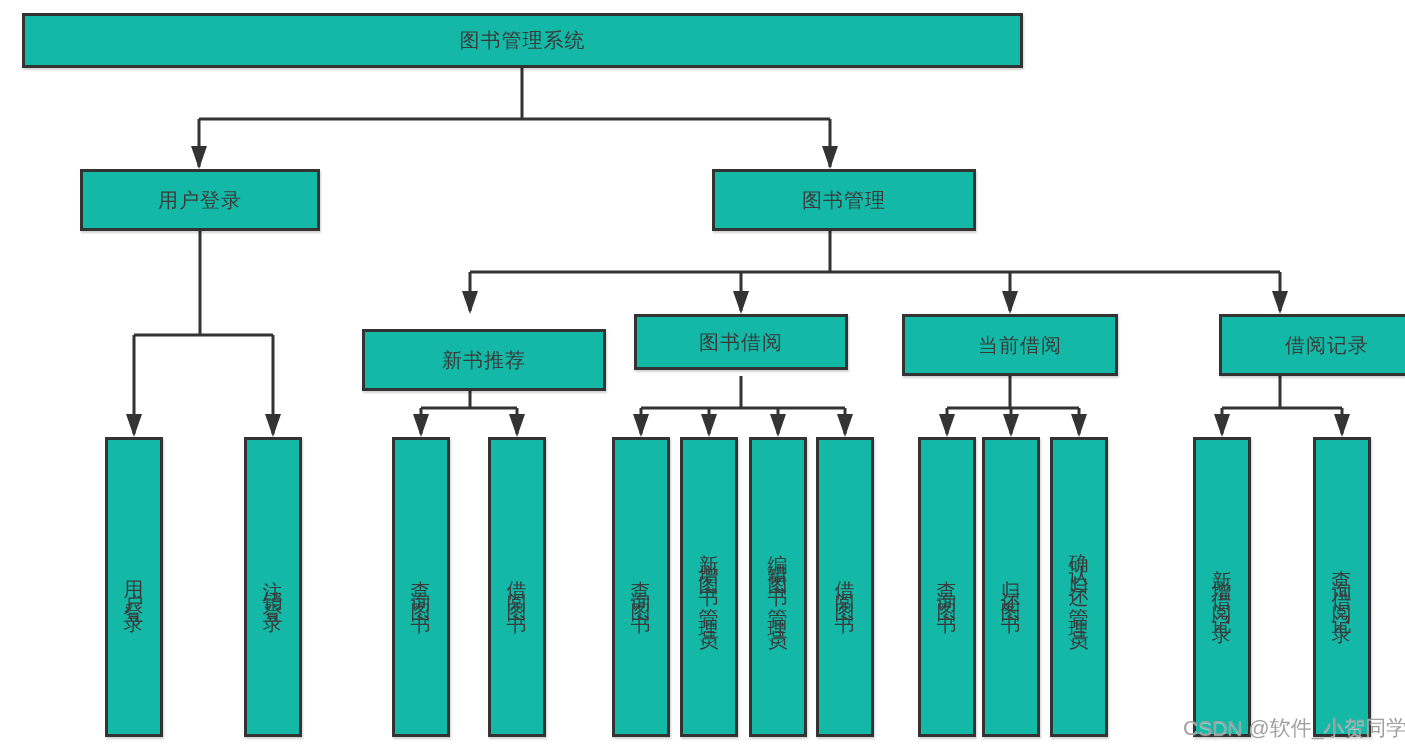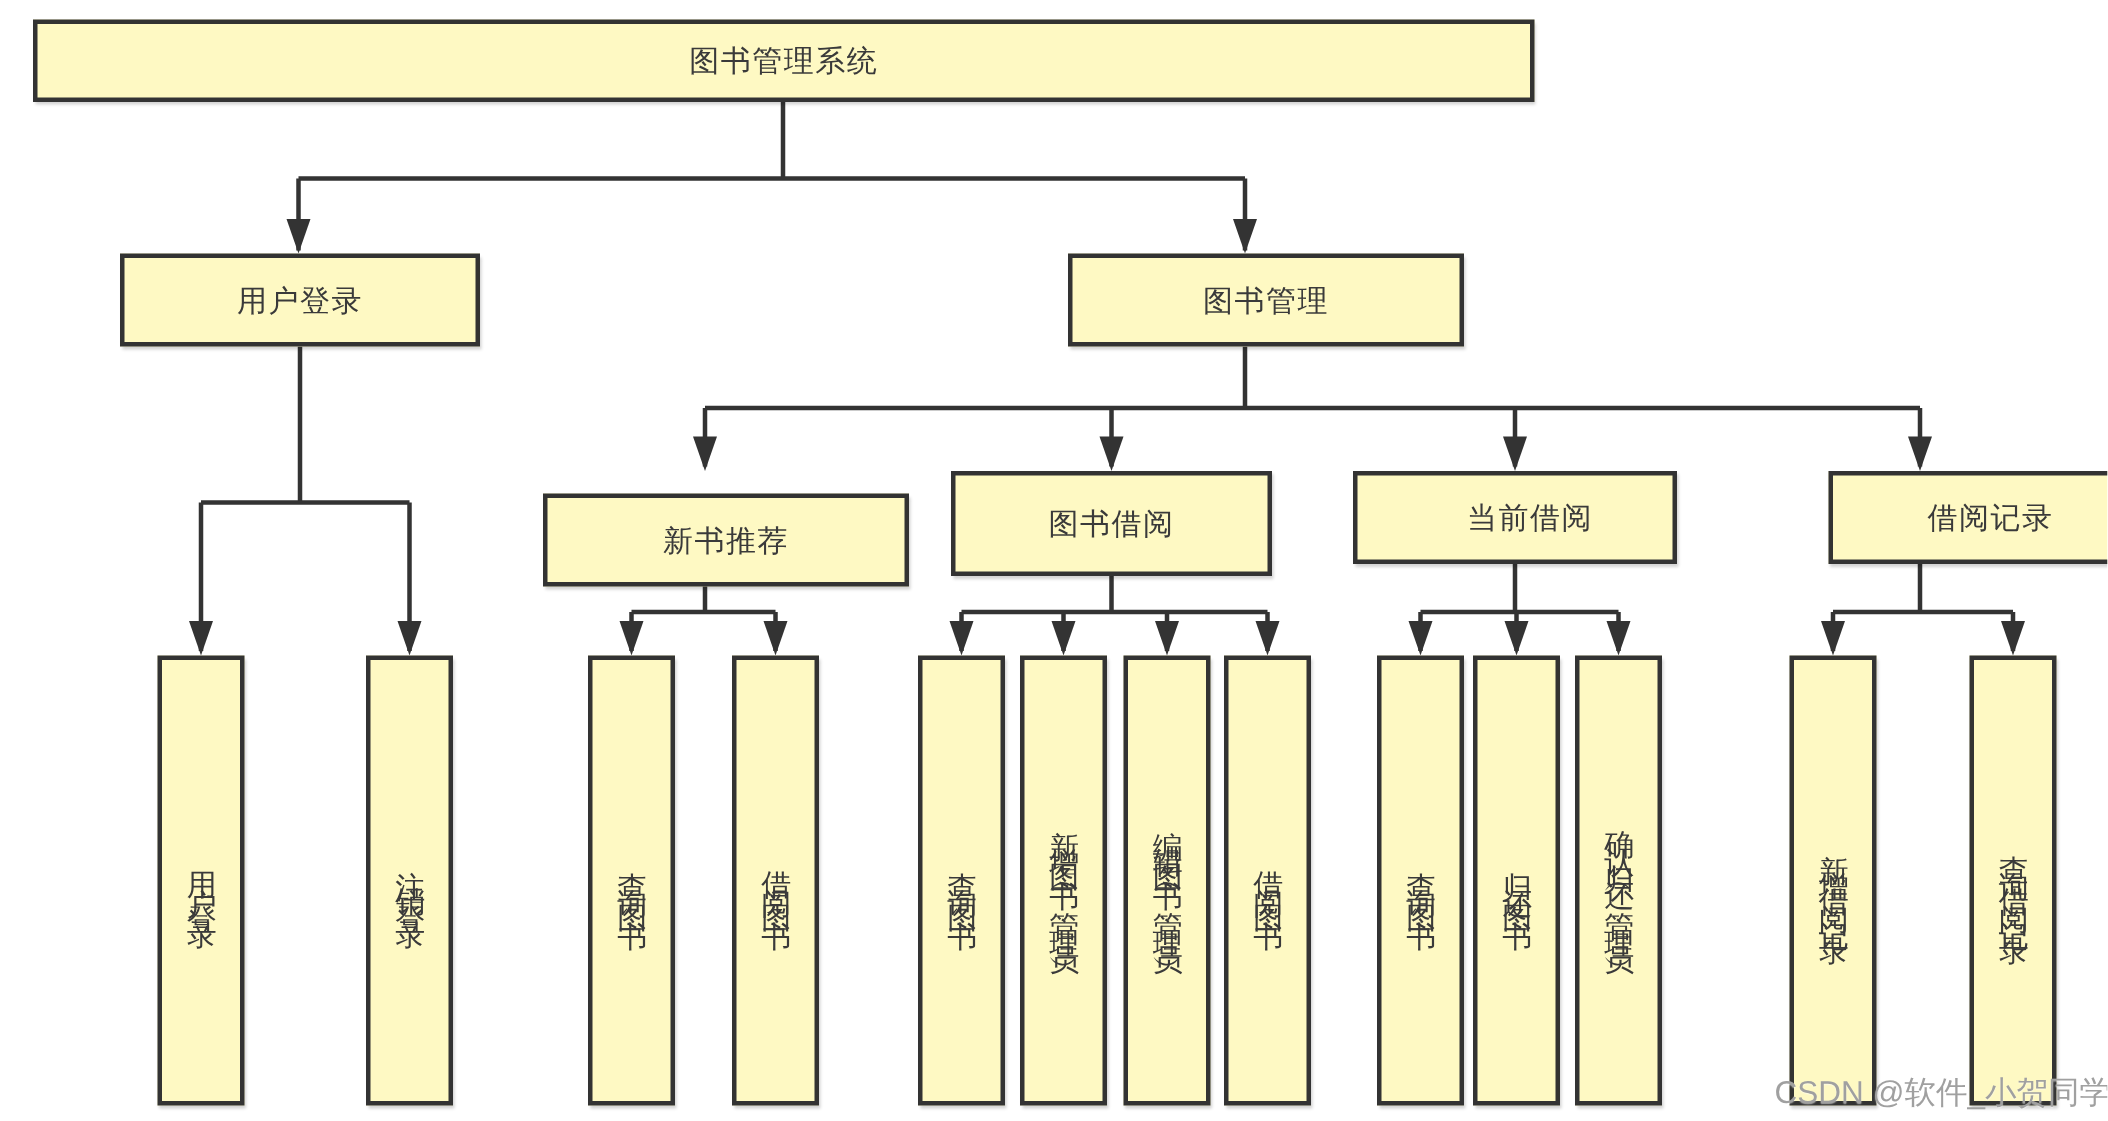--- a/index.html
+++ b/index.html
@@ -22,21 +22,21 @@
   }
   svg.wires path{
     stroke:var(--line);
     stroke-width:3;
     fill:none;
   }
   svg.wires polygon{fill:var(--line);}
   .box{
     position:absolute;
     box-sizing:border-box;
-    background:#fef9c3;
+    background:#14b8a6;
     border:3px solid var(--line);
     box-shadow:1px 2px 2px rgba(0,0,0,0.18);
     display:flex;
     align-items:center;
     justify-content:center;
     color:var(--text);
   }
   .hbox{
     font-size:20px;
     letter-spacing:1px;
@@ -104,21 +104,21 @@
   <div class="box hbox" style="left:80px;top:169px;width:240px;height:62px;">
     <span>用户登录</span>
   </div>
   <div class="box hbox" style="left:712px;top:169px;width:264px;height:62px;">
     <span>图书管理</span>
   </div>
 
   <div class="box hbox" style="left:362px;top:312px;width:244px;height:62px;margin-top:17px;">
     <span>新书推荐</span>
   </div>
-  <div class="box hbox" style="left:634px;top:314px;width:214px;height:70px;">
+  <div class="box hbox" style="left:634px;top:314px;width:214px;height:56px;">
     <span>图书借阅</span>
   </div>
   <div class="box hbox" style="left:902px;top:314px;width:216px;height:62px;padding-left:20px;">
     <span>当前借阅</span>
   </div>
   <div class="box hbox" style="left:1172px;top:314px;width:216px;height:62px;margin-left:47px;">
     <span>借阅记录</span>
   </div>
 
   <div class="box vbox" style="left:105px;top:437px;width:58px;height:300px;">

